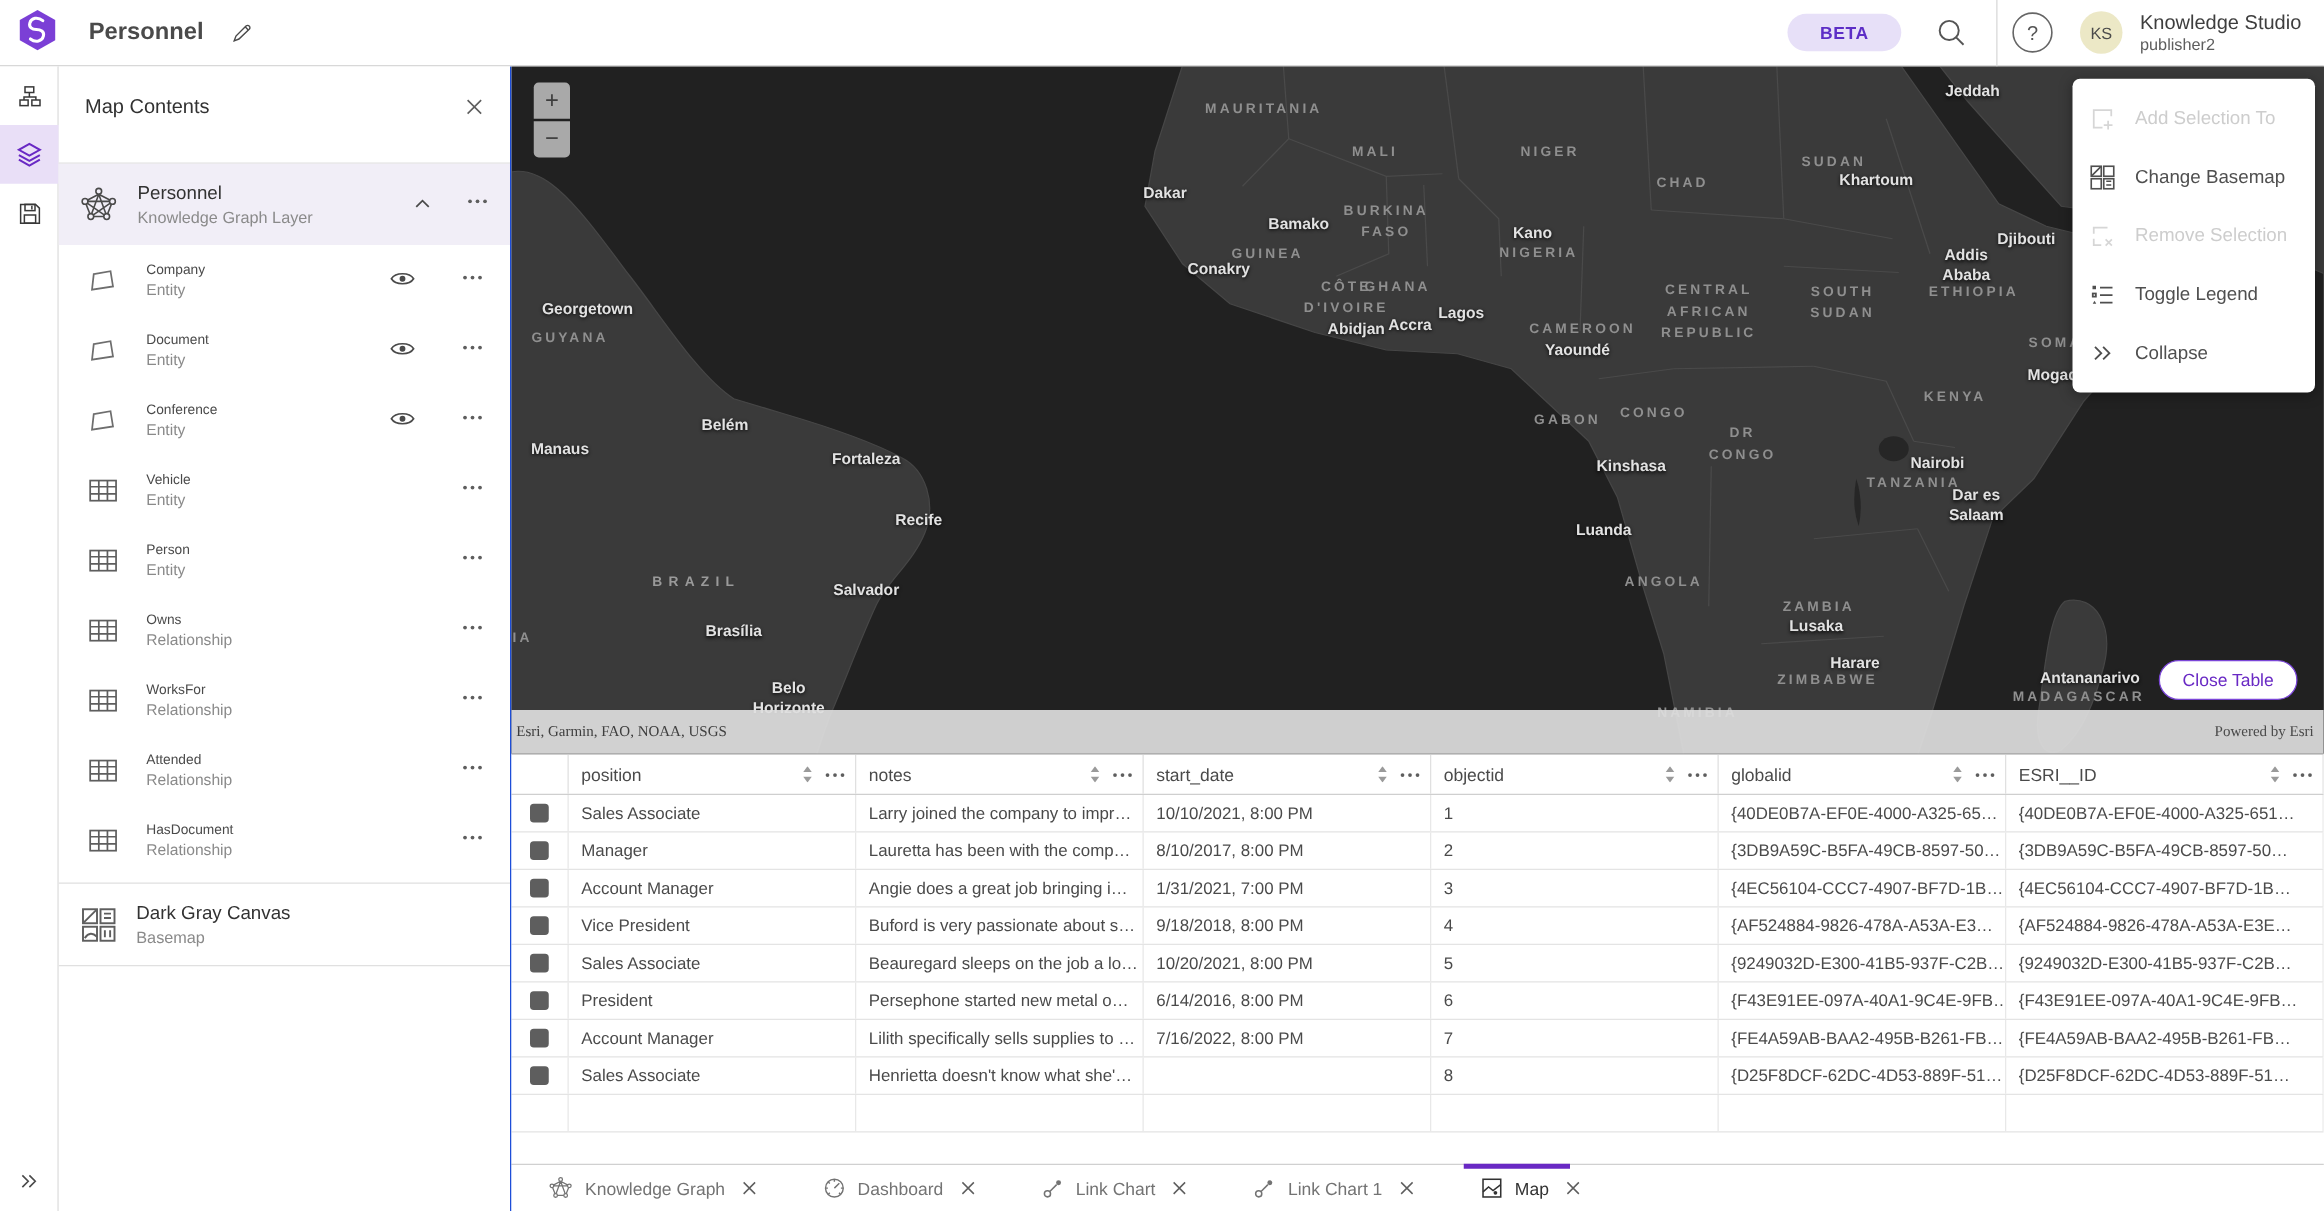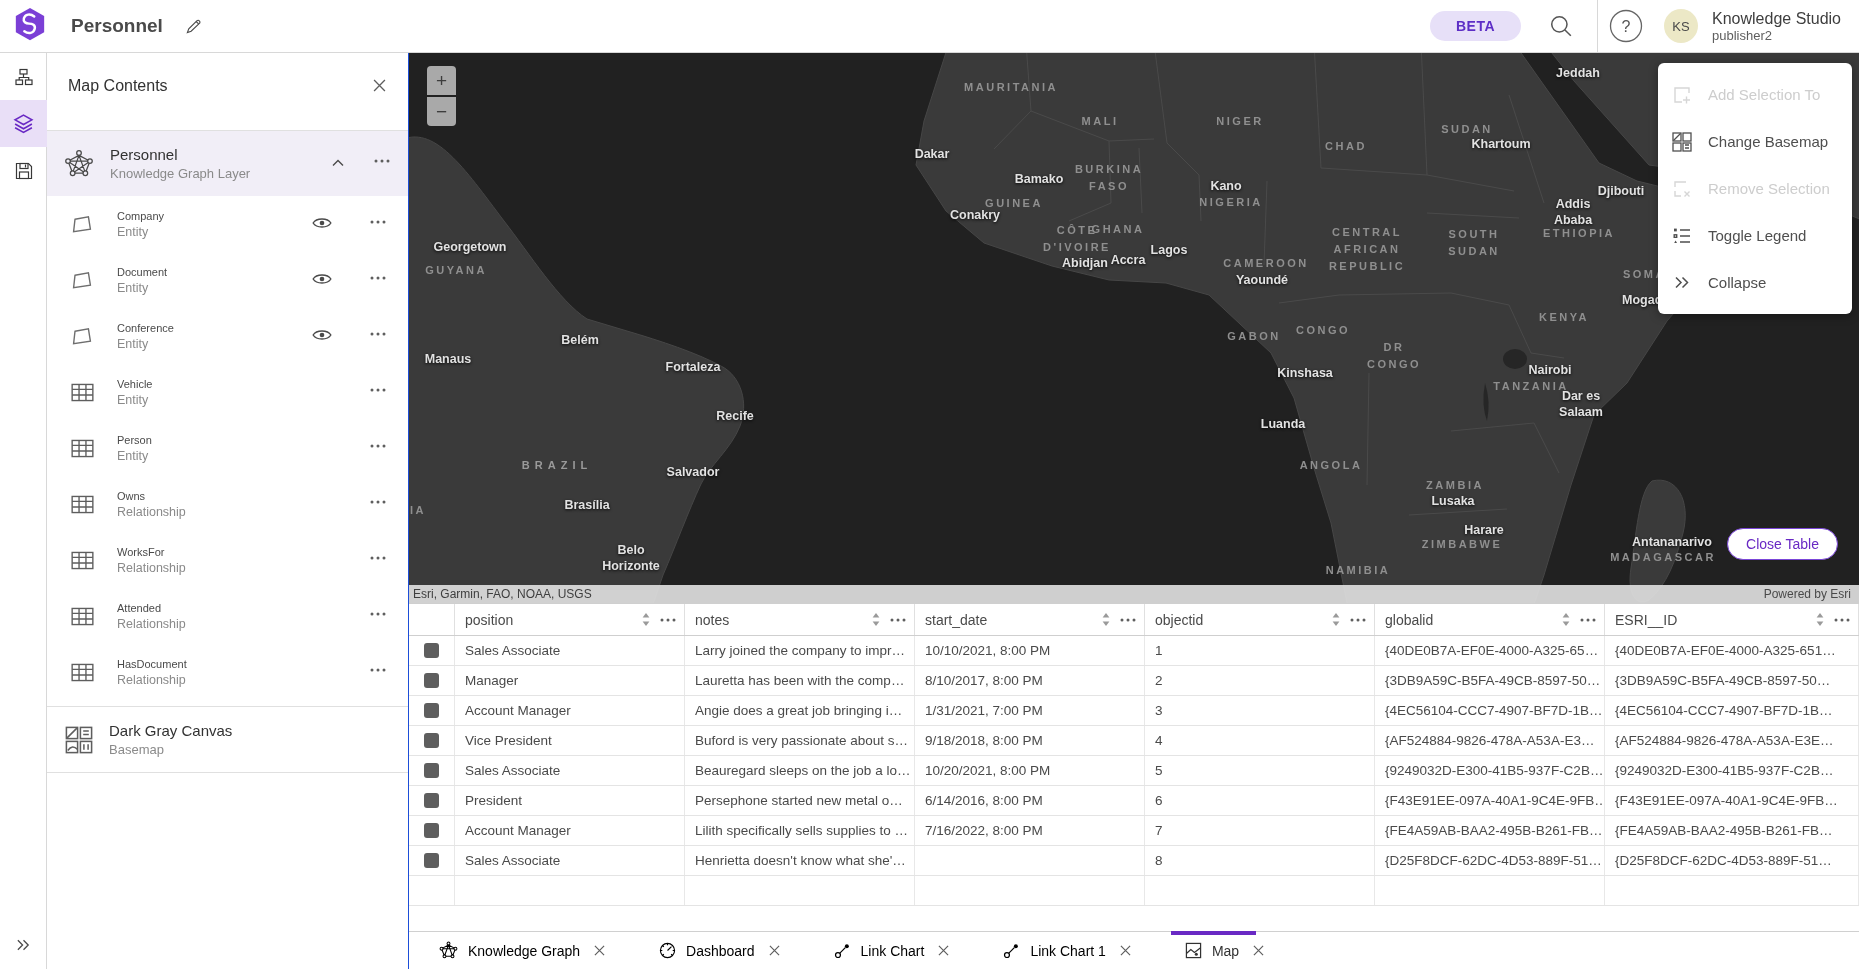--- a/index.html
+++ b/index.html
@@ -57,21 +57,21 @@
   .map-area{position:absolute; top:53px; left:409px; width:1450px; height:550px; background:#212121; overflow:hidden;}
   .map-area svg.land{position:absolute; top:0; left:0;}
   .map-label{position:absolute; transform:translate(-50%,-50%); white-space:pre-line; text-align:center; pointer-events:none;}
   .country{color:#8f8f8f; font-size:11px; font-weight:bold; letter-spacing:2.5px; line-height:1.55;}
   .country.big{font-size:11px; letter-spacing:5px; color:#9a9a9a;margin-top:13px;}
   .city{color:#e2e2e2; font-size:12.5px; font-weight:bold; line-height:1.25; text-shadow:0 1px 3px rgba(0,0,0,.9);}
   .zoom-ctl{position:absolute; left:18px; top:13px; width:29px; z-index:5;}
   .zoom-btn{width:29px; height:29px; background:#a9a9a9; color:#3d3d3d; font-size:19px; display:flex; align-items:center; justify-content:center; cursor:pointer; user-select:none;}
   .zoom-btn.in{border-radius:4px 4px 0 0; margin-bottom:2px;}
   .zoom-btn.out{border-radius:0 0 4px 4px;}
-  .attribution{position:absolute; left:0; right:0; bottom:0; height:18px; background:rgba(222,222,222,.92); color:#3e3e3e; font-size:12px; display:flex; align-items:center; padding:0 8px 0 4px; z-index:6;}
+  .attribution{position:absolute; left:0; right:0; bottom:0; height:35px; background:rgba(222,222,222,.92); color:#3e3e3e; font-size:12px; display:flex; align-items:center; padding:0 8px 0 4px; z-index:6;font-family:Liberation Serif, serif;}
   .attribution .right{margin-left:auto; color:#4a4a4a;}
   .close-table-btn{position:absolute; right:21px; bottom:43px; background:#fff; border:1px solid #7b46d8; color:#6929c4; font-size:14px; border-radius:16px; padding:7px 18px; cursor:pointer; z-index:7; font-family:"Liberation Sans",sans-serif;}
 
   
   .ctx-menu{position:absolute; top:10px; right:7px; width:194px; background:#fff; border-radius:6px; box-shadow:0 2px 10px rgba(0,0,0,.35); padding:8px 0; z-index:20;}
   .menu-item{height:47px; display:flex; align-items:center; padding:0 14px; font-size:15px; color:#4f4f4f; cursor:pointer;}
   .menu-item .icn{width:20px; margin-right:16px; color:#4f4f4f;}
   .menu-item.disabled{color:#cdcdcd; cursor:default;}
   .menu-item.disabled .icn{color:#d6d6d6;}
 
@@ -86,21 +86,21 @@
   .hcell .lbl{flex:1; white-space:nowrap; overflow:hidden;}
   .hcell .sort{margin-right:10px; cursor:pointer;}
   .hcell .cdots{cursor:pointer;}
   .trow{height:30px; border-bottom:1px solid #e4e4e4;}
   .tcell{display:flex; align-items:center; border-right:1px solid #e8e8e8; padding:0 10px; font-size:13.5px; color:#4a4a4a; white-space:nowrap; overflow:hidden;}
   .tcell.first{justify-content:center; padding:0;}
   .row-check{width:15px; height:15px; border-radius:3px; background:#5e5e5e; cursor:pointer;}
 
   
   .tabs-bar{position:absolute; left:409px; right:0; bottom:0; height:38px; background:#fff; border-top:1px solid #d0d0d0; display:flex; align-items:stretch; padding-left:8px; z-index:20;}
-  .view-tab{display:flex; align-items:center; padding:0 22px; position:relative; cursor:pointer; color:#000000; font-size:14px;}
+  .view-tab{display:flex; align-items:center; padding:0 22px; position:relative; cursor:pointer; color:#737373; font-size:14px;}
   .view-tab .icn{margin-right:10px;}
   .view-tab .tab-close{margin-left:14px; cursor:pointer; display:flex;}
   .view-tab.active{color:#323232;}
   .view-tab.active::before{content:''; position:absolute; top:-1px; left:8px; right:40px; height:4px; background:var(--accent);}
 </style>
 </head>
 <body>
 
 <header class="app-header">
   <span class="icn logo">

